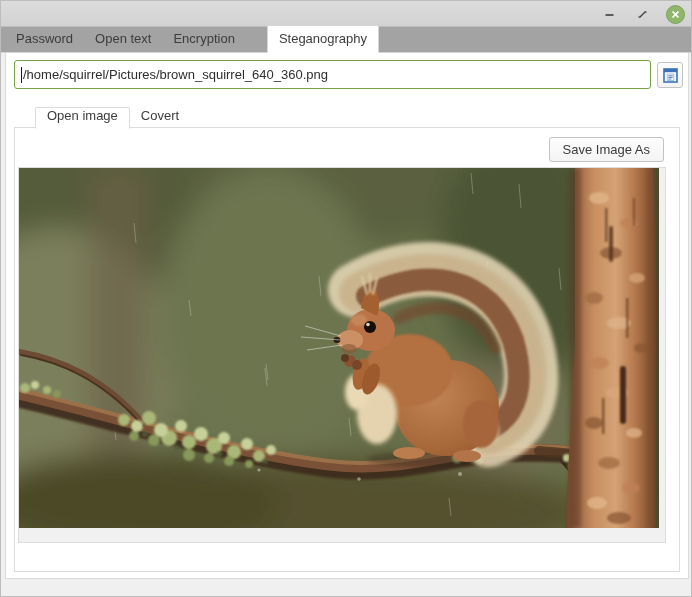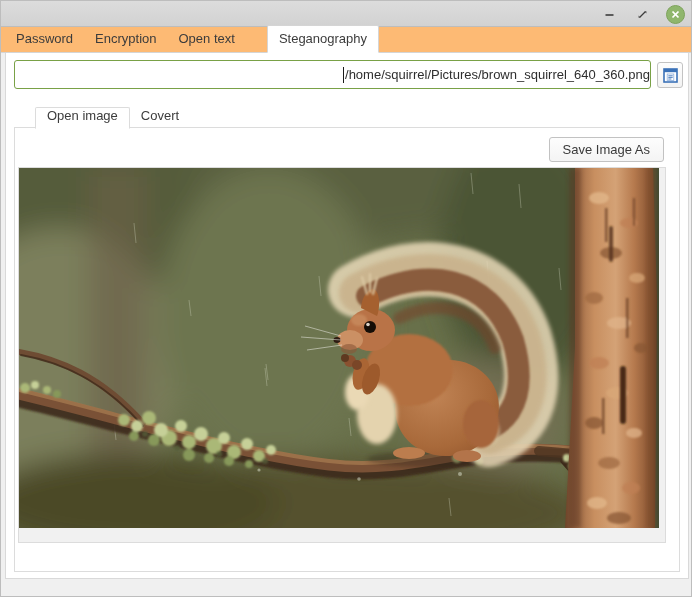--- a/index.html
+++ b/index.html
@@ -11,33 +11,33 @@
   .titlebar { position:absolute; left:0; top:0; width:100%; height:26px;
     background:linear-gradient(#dcdcdc,#d2d2d2); border-bottom:1px solid #bdbdbd;
     display:flex; align-items:center; }
   .title { position:absolute; left:0; right:0; text-align:center; font-size:13px; font-weight:bold; color:#3c3c3c; }
   .winctl { position:absolute; right:6px; top:0; height:26px; display:flex; align-items:center; gap:14px; }
   .ctl { width:19px; height:19px; display:flex; align-items:center; justify-content:center; cursor:default; }
   .close-btn { background:#8fb66d; border:1px solid #7da35b; border-radius:50%; }
 
   
   .tabstrip-main { position:absolute; left:0; top:26px; width:100%; height:26px;
-    background:#fdba74; border-bottom:1px solid #d5d5d5; display:flex; align-items:flex-end; padding-left:4px; }
+    background:#a3a3a3; border-bottom:1px solid #d5d5d5; display:flex; align-items:flex-end; padding-left:4px; }
   .tab { font-size:13px; color:#3c3c3c; padding:5px 11px 6px 11px; margin-bottom:0; white-space:nowrap; }
   .tab.active { background:#ffffff; border:1px solid #d5d5d5; border-bottom:1px solid #ffffff;
     border-radius:2px 2px 0 0; margin-bottom:-1px; position:relative; z-index:2;margin-left:21px; }
 
   
   .page { position:absolute; left:4px; top:52px; width:684px; height:526px;
     background:#ffffff; border:1px solid #d9d9d9; border-top:none; }
 
   
   .entry { position:absolute; left:8px; top:7px; width:637px; height:29px;
     background:#ffffff; border:1px solid #79a146; border-radius:3px;
-    display:flex; align-items:center; padding-left:6px; font-size:13px; color:#2e2e2e;justify-content:flex-end; }
+    display:flex; align-items:center; padding-left:6px; font-size:13px; color:#2e2e2e; }
   .caret { width:1px; height:16px; background:#1a1a1a; margin-right:1px; }
   .entry-text { white-space:nowrap; overflow:hidden; }
   .browse-btn { position:absolute; left:651px; top:9px; width:26px; height:26px;
     background:linear-gradient(#fdfdfd,#f3f3f3); border:1px solid #c3c3c3; border-radius:3px;
     display:flex; align-items:center; justify-content:center; }
 
   
   .tabstrip-sub { position:absolute; left:8px; top:50px; height:25px; display:flex; align-items:flex-end; z-index:3; }
   .tab.sub { padding:0 11px 5px 11px; }
   .tab.sub.active { border:1px solid #dcdcdc; border-bottom:1px solid #ffffff; }
@@ -76,22 +76,22 @@
         <svg width="9" height="9" viewBox="0 0 9 9">
           <line x1="1.5" y1="1.5" x2="7.5" y2="7.5" stroke="#ffffff" stroke-width="1.7"></line>
           <line x1="7.5" y1="1.5" x2="1.5" y2="7.5" stroke="#ffffff" stroke-width="1.7"></line>
         </svg>
       </div>
     </div>
   </div>
 
   <div class="tabstrip-main">
     <div class="tab">Password</div>
+    <div class="tab">Open text</div>
     <div class="tab">Encryption</div>
-    <div class="tab">Open text</div>
     <div class="tab active">Steganography</div>
   </div>
 
   <div class="page">
 
     <div class="entry">
       <span class="caret"></span>
       <span class="entry-text">/home/squirrel/Pictures/brown_squirrel_640_360.png</span>
     </div>
 

